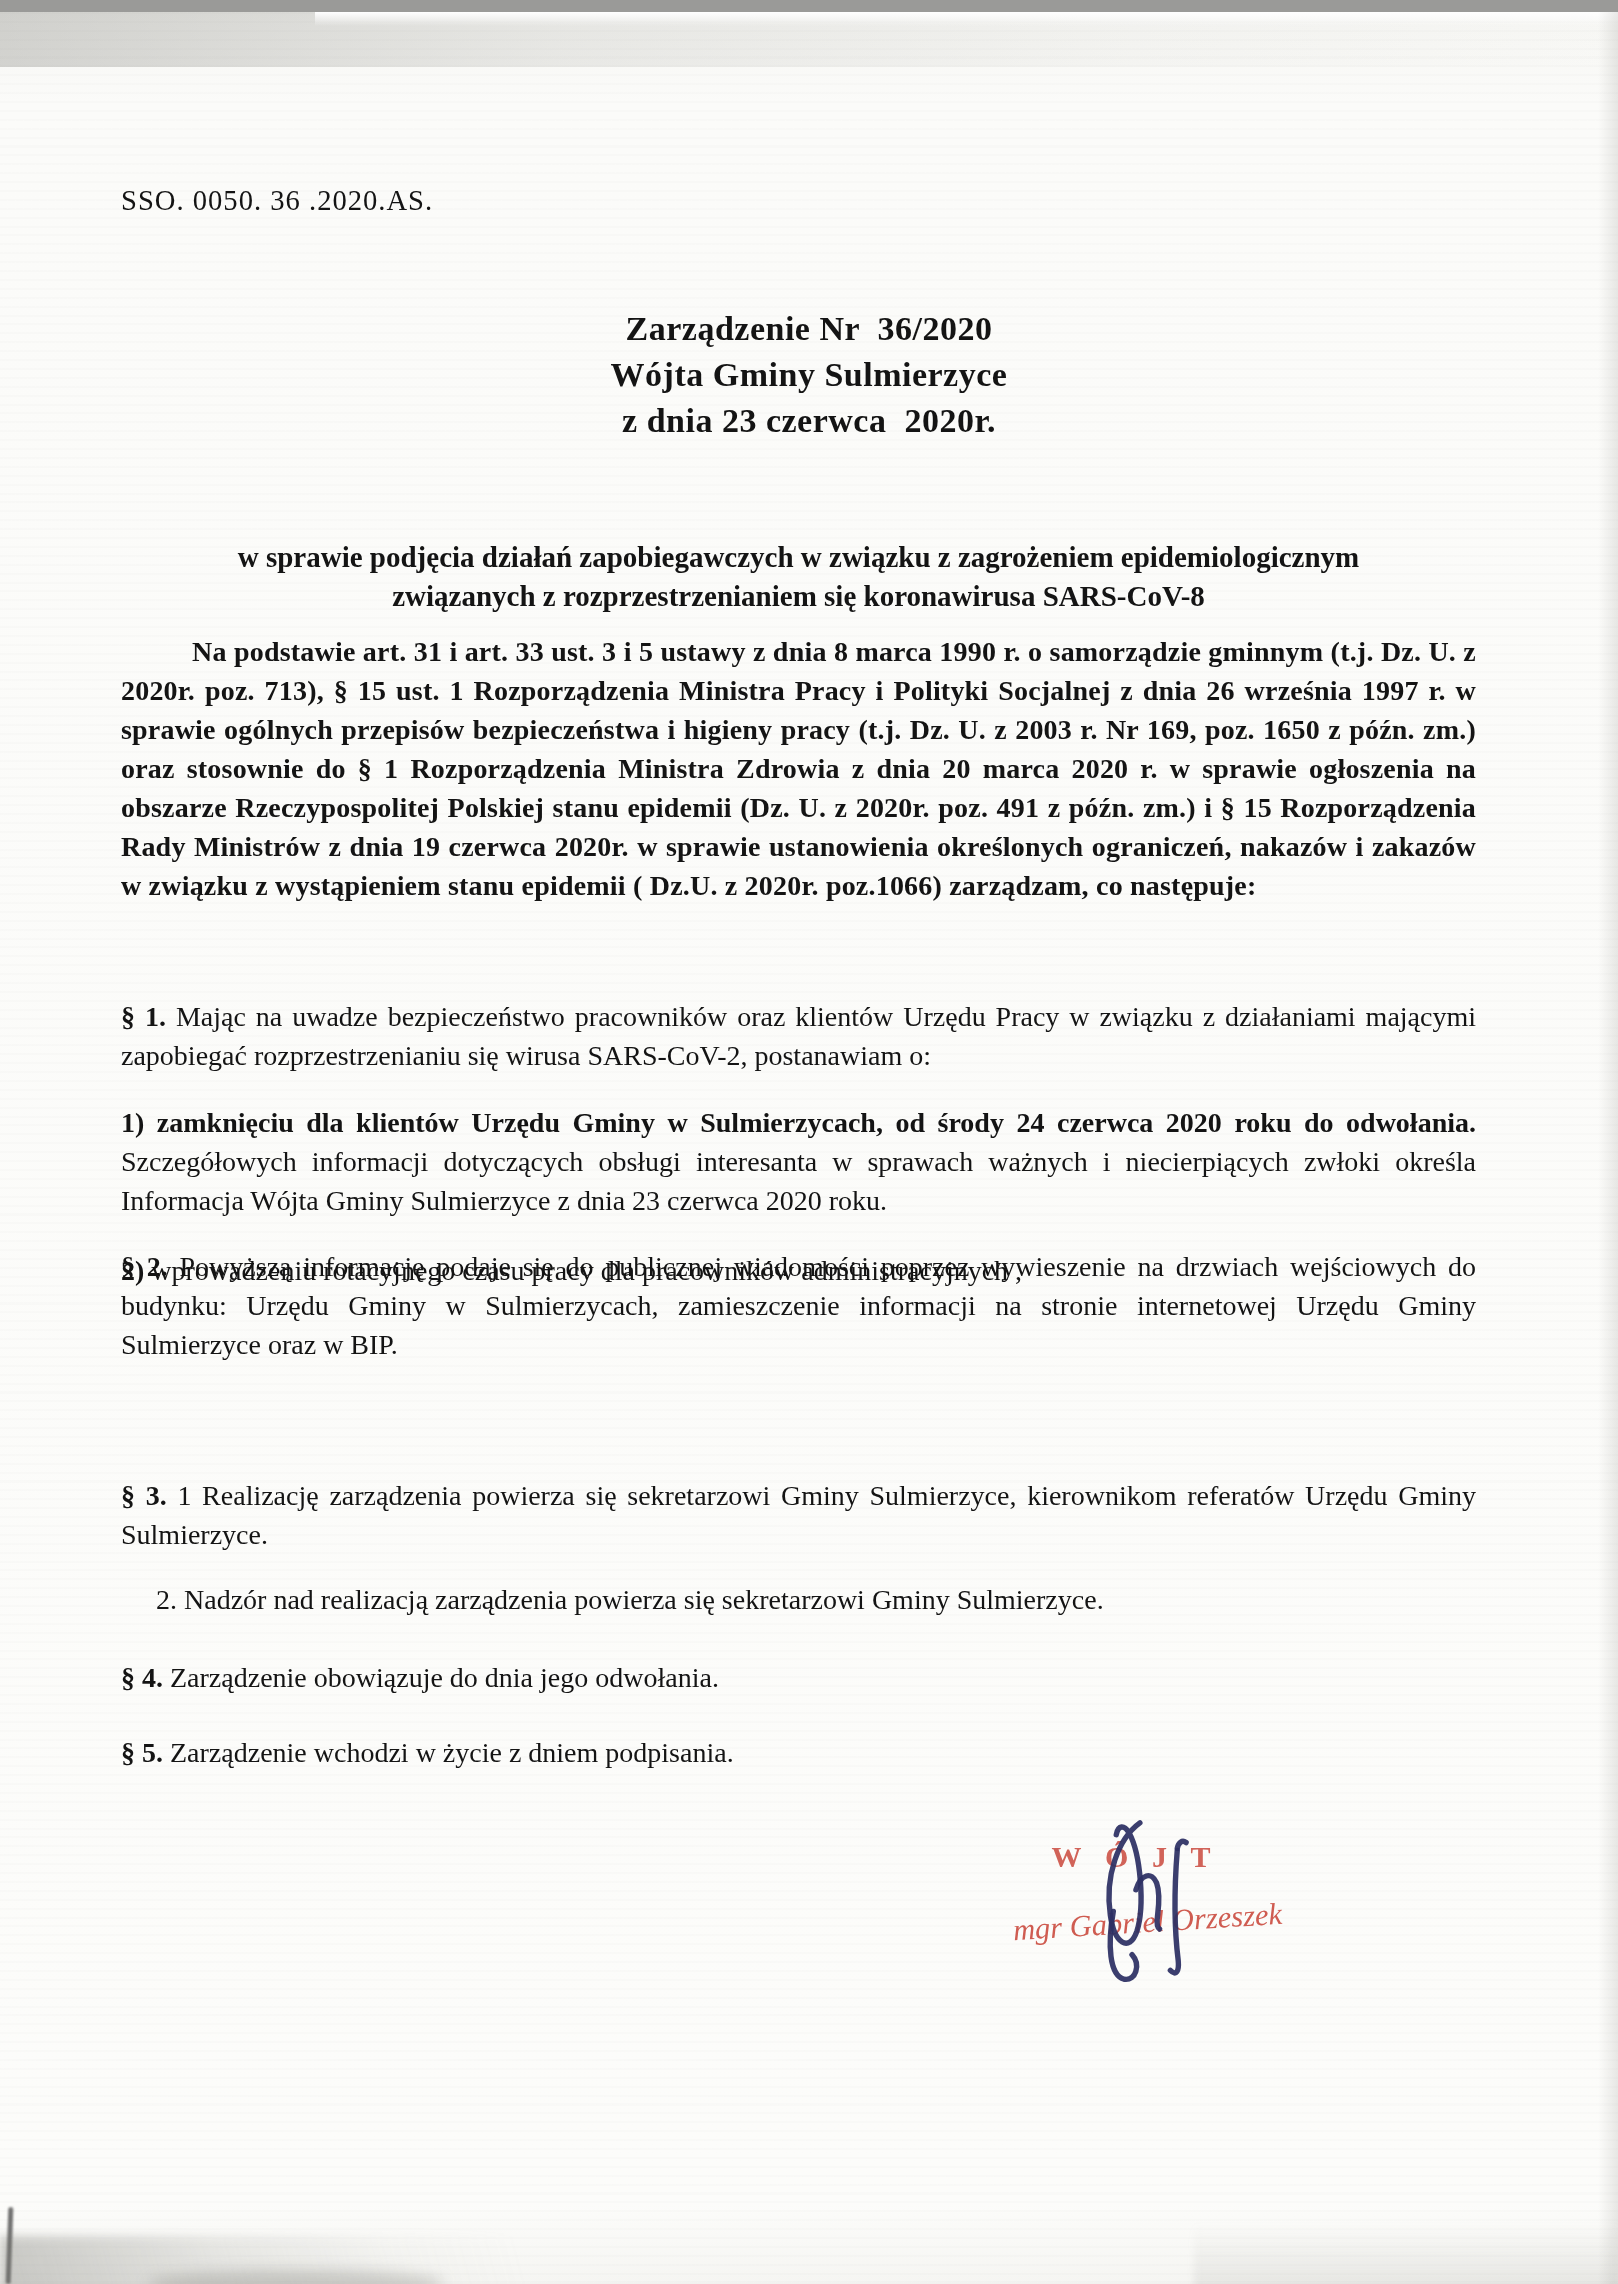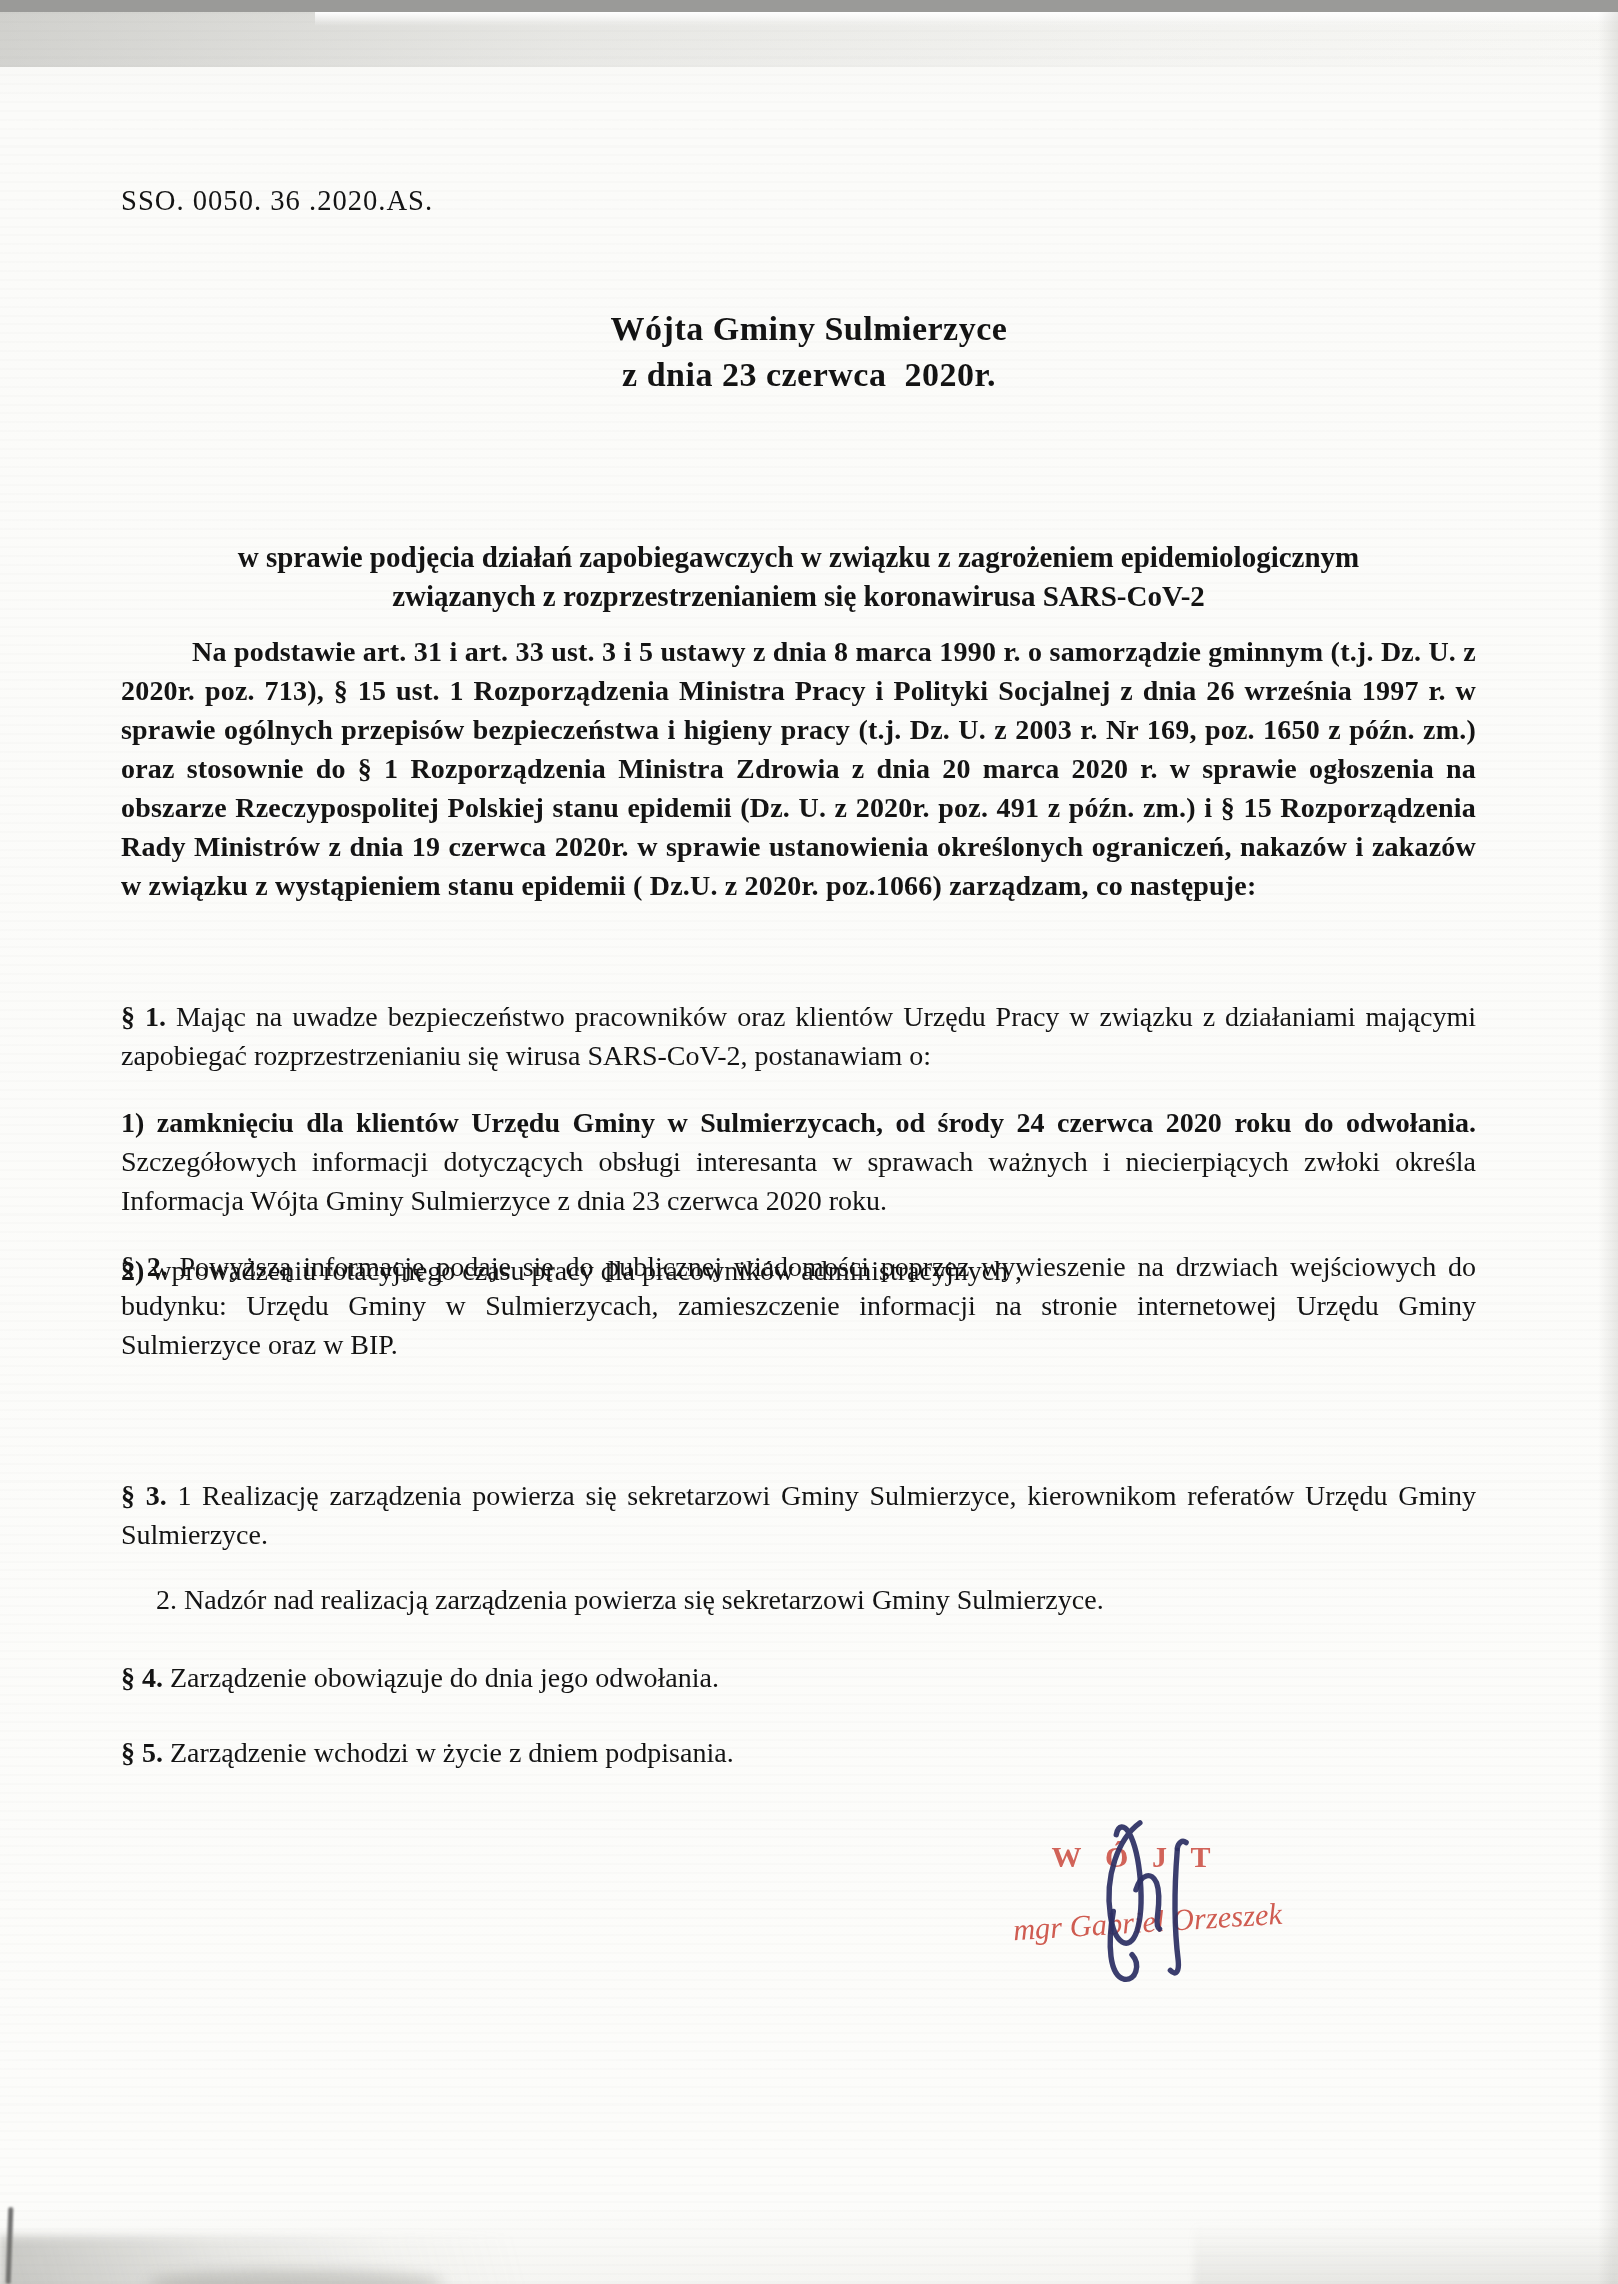--- a/index.html
+++ b/index.html
@@ -108,27 +108,28 @@
   <div class="scan-top-white"></div>
   <div class="scan-right"></div>
   <div class="scan-bottom-line"></div>
   <div class="scan-bottom-crease"></div>
   <div class="scan-bottom-blob"></div>
   <div class="scan-bottom-right"></div>
 
   <div class="ref">SSO. 0050. 36 .2020.AS.</div>
 
   <div class="title">
+    <div>Zarządzenie Nr  36/2020</div>
     <div>Wójta Gminy Sulmierzyce</div>
     <div>z dnia 23 czerwca  2020r.</div>
   </div>
 
   <div class="subject">
     <div>w sprawie podjęcia działań zapobiegawczych w związku z zagrożeniem epidemiologicznym</div>
-    <div>związanych z rozprzestrzenianiem się koronawirusa SARS-CoV-2</div>
+    <div>związanych z rozprzestrzenianiem się koronawirusa SARS-CoV-8</div>
   </div>
 
   <div class="body-par legal gap"><span>Na podstawie art. 31 i art. 33 ust. 3 i 5 ustawy z dnia 8 marca 1990 r. o samorządzie gminnym (t.j. Dz. U. z 2020r. poz. 713), § 15 ust. 1 Rozporządzenia Ministra Pracy i Polityki Socjalnej z dnia 26 września 1997 r. w sprawie ogólnych przepisów bezpieczeństwa i higieny pracy (t.j. Dz. U. z 2003 r. Nr 169, poz. 1650 z późn. zm.) oraz stosownie do § 1 Rozporządzenia Ministra Zdrowia z dnia 20 marca 2020 r. w sprawie ogłoszenia na obszarze Rzeczypospolitej Polskiej stanu epidemii (Dz. U. z 2020r. poz. 491 z późn. zm.) i § 15 Rozporządzenia Rady Ministrów z dnia 19 czerwca 2020r. w sprawie ustanowienia określonych ograniczeń, nakazów i zakazów w związku z wystąpieniem stanu epidemii ( Dz.U. z 2020r. poz.1066) </span><b>zarządzam, co następuje:</b></div>
 
   <div class="body-par par1"><b>§ 1.</b><span> Mając na uwadze bezpieczeństwo pracowników oraz klientów Urzędu Pracy w związku z działaniami mającymi zapobiegać rozprzestrzenianiu się wirusa SARS-CoV-2, postanawiam o:</span></div>
 
   <div class="body-par item1"><b>1) zamknięciu dla klientów Urzędu Gminy w Sulmierzycach, od środy 24 czerwca 2020 roku do odwołania.</b><span> Szczegółowych informacji dotyczących obsługi interesanta w sprawach ważnych i niecierpiących zwłoki określa Informacja Wójta Gminy Sulmierzyce z dnia 23 czerwca 2020 roku.</span></div>
 
   <div class="body-par item2"><b>2)</b><span> wprowadzeniu rotacyjnego czasu pracy dla pracowników administracyjnych ,</span></div>
 

